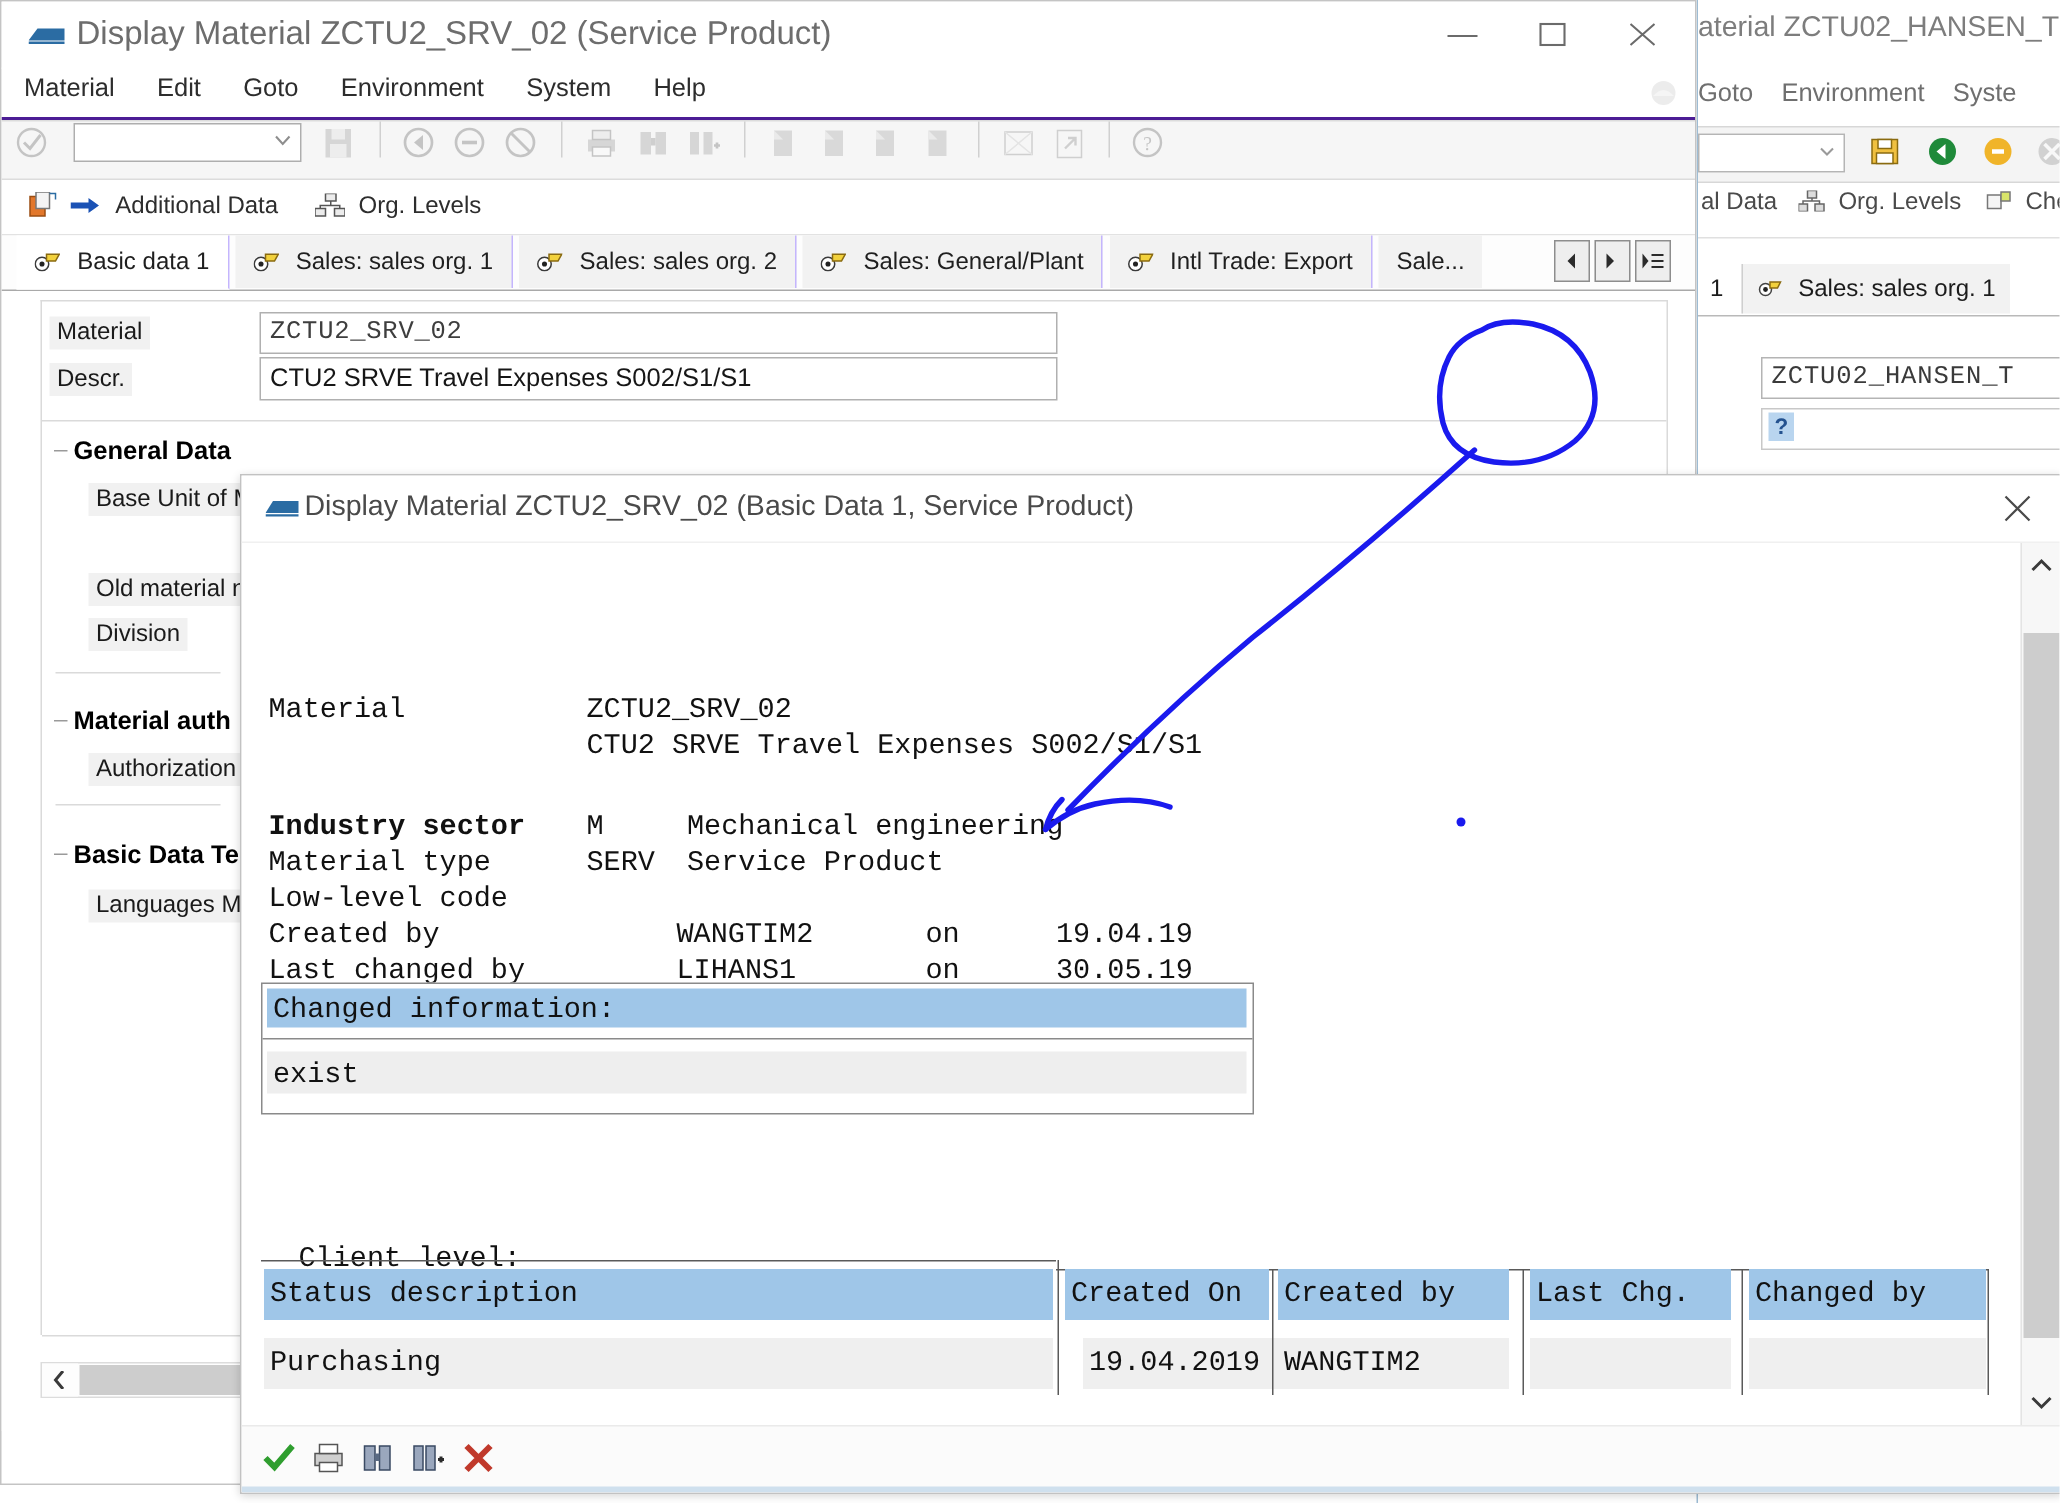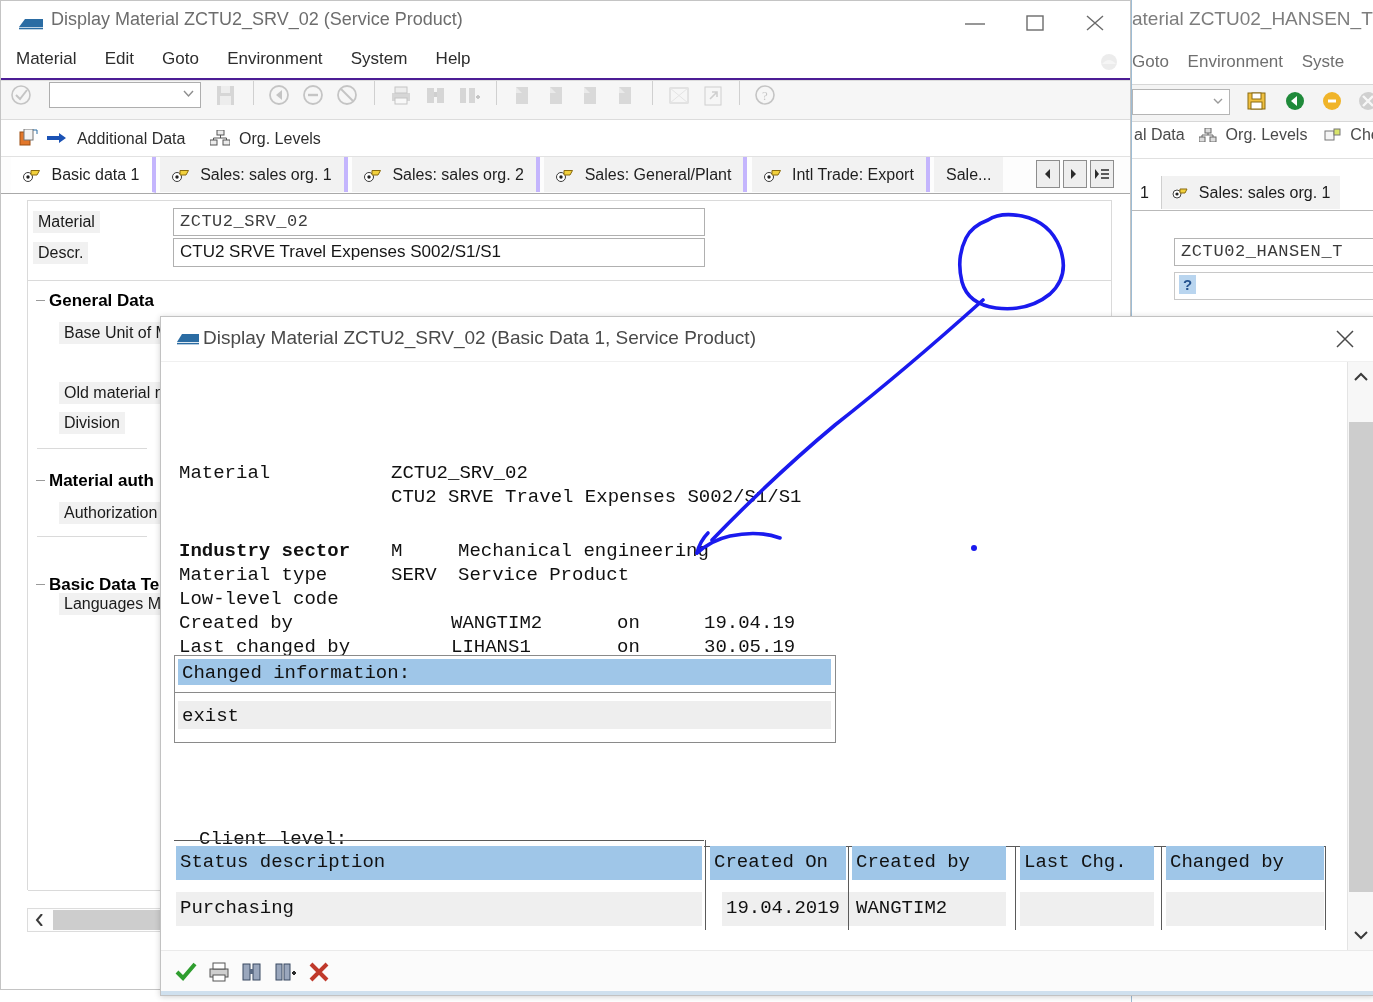--- a/index.html
+++ b/index.html
@@ -64,21 +64,21 @@
     overflow:hidden;
   }
   .titlebar{
     position:relative;height:44px;background:#ffffff;
     border-bottom:1px solid #ffffff;
   }
   .title-logo{
     position:absolute;left:18px;top:14px;width:26px;height:16px;
   }
   .title-text{
-    position:absolute;left:50px;top:8px;font-size:18px;color:#6d6d6d;
+    position:absolute;left:50px;top:8px;font-size:22px;color:#6d6d6d;
     white-space:nowrap;
   }
   .wbtn{
     position:absolute;top:0;width:60px;height:42px;cursor:default;
   }
   .wbtn svg{position:absolute;left:18px;top:12px;}
   #btnMin{right:125px;}
   #btnMax{right:65px;}
   #btnClose{right:5px;}
 
@@ -123,21 +123,21 @@
   .fn-item{display:inline-block;font-size:16px;color:#2d2d2d;margin-right:20px;cursor:default;}
   .fn-item .lbl{vertical-align:middle;}
 
   
   .tabstrip{
     position:relative;height:36px;background:#fdfdfd;
     border-bottom:1px solid #a9a9a9;white-space:nowrap;padding-left:10px;
   }
   .tab{
     display:inline-block;height:35px;line-height:35px;padding:0 12px;
-    font-size:16px;color:#1f1f1f;border-right:4px solid #c4b5fd;
+    font-size:16px;color:#1f1f1f;border-right:1px solid #c4b5fd;
     background:#f2f2f2;vertical-align:top;cursor:default;position:relative;
   }
   .tab.active{background:#ffffff;border-bottom:1px solid #ffffff;}
   .tab .tabicon{margin-right:7px;vertical-align:-2px;}
   .tabnav{
     position:absolute;right:16px;top:3px;height:28px;white-space:nowrap;
   }
   .tabnav .nb{
     display:inline-block;width:22px;height:26px;border:1px solid #8d8d8d;
     background:#eeeeee;margin-left:-1px;vertical-align:top;position:relative;cursor:default;
@@ -659,21 +659,21 @@
     <div class="sechead" style="left:48px;top:97px;">General Data</div>
     <div class="flabel" style="left:58px;top:128px;">Base Unit of M</div>
     <div class="flabel" style="left:58px;top:188px;">Old material n</div>
     <div class="flabel" style="left:58px;top:218px;">Division</div>
     <div class="sline" style="left:36px;top:254px;width:110px;"></div>
 
     <div class="sechead" style="left:48px;top:277px;">Material auth</div>
     <div class="flabel" style="left:58px;top:308px;">Authorization</div>
     <div class="sline" style="left:36px;top:342px;width:110px;"></div>
 
-    <div class="sechead" style="left:48px;top:366px;margin-top:15px;">Basic Data Te</div>
+    <div class="sechead" style="left:48px;top:366px;">Basic Data Te</div>
     <div class="flabel" style="left:58px;top:399px;">Languages Ma</div>
 
     <div class="sline" style="left:27px;top:696px;width:1083px;"></div>
 
     <div class="hscroll">
       <div class="arrowL">
         <svg width="12" height="12" style="position:absolute;left:6px;top:5px;">
           <path d="M8 0 L3 6 L8 12" stroke="#3a3a3a" stroke-width="2" fill="none"></path>
           </svg>
       </div>

